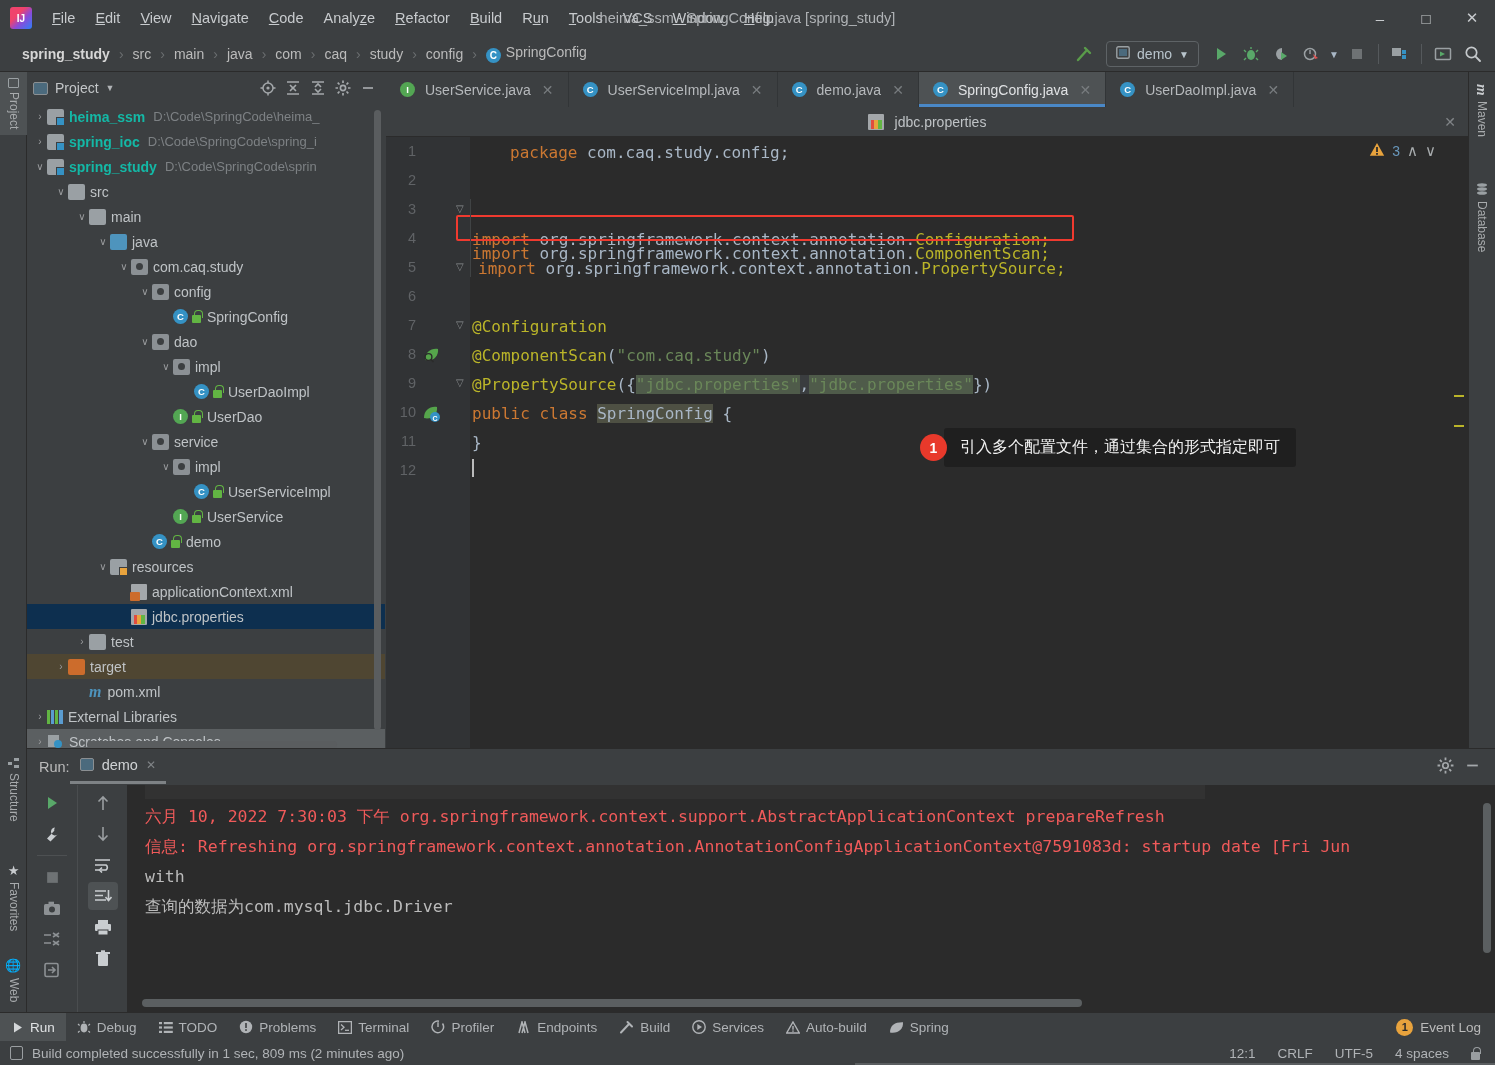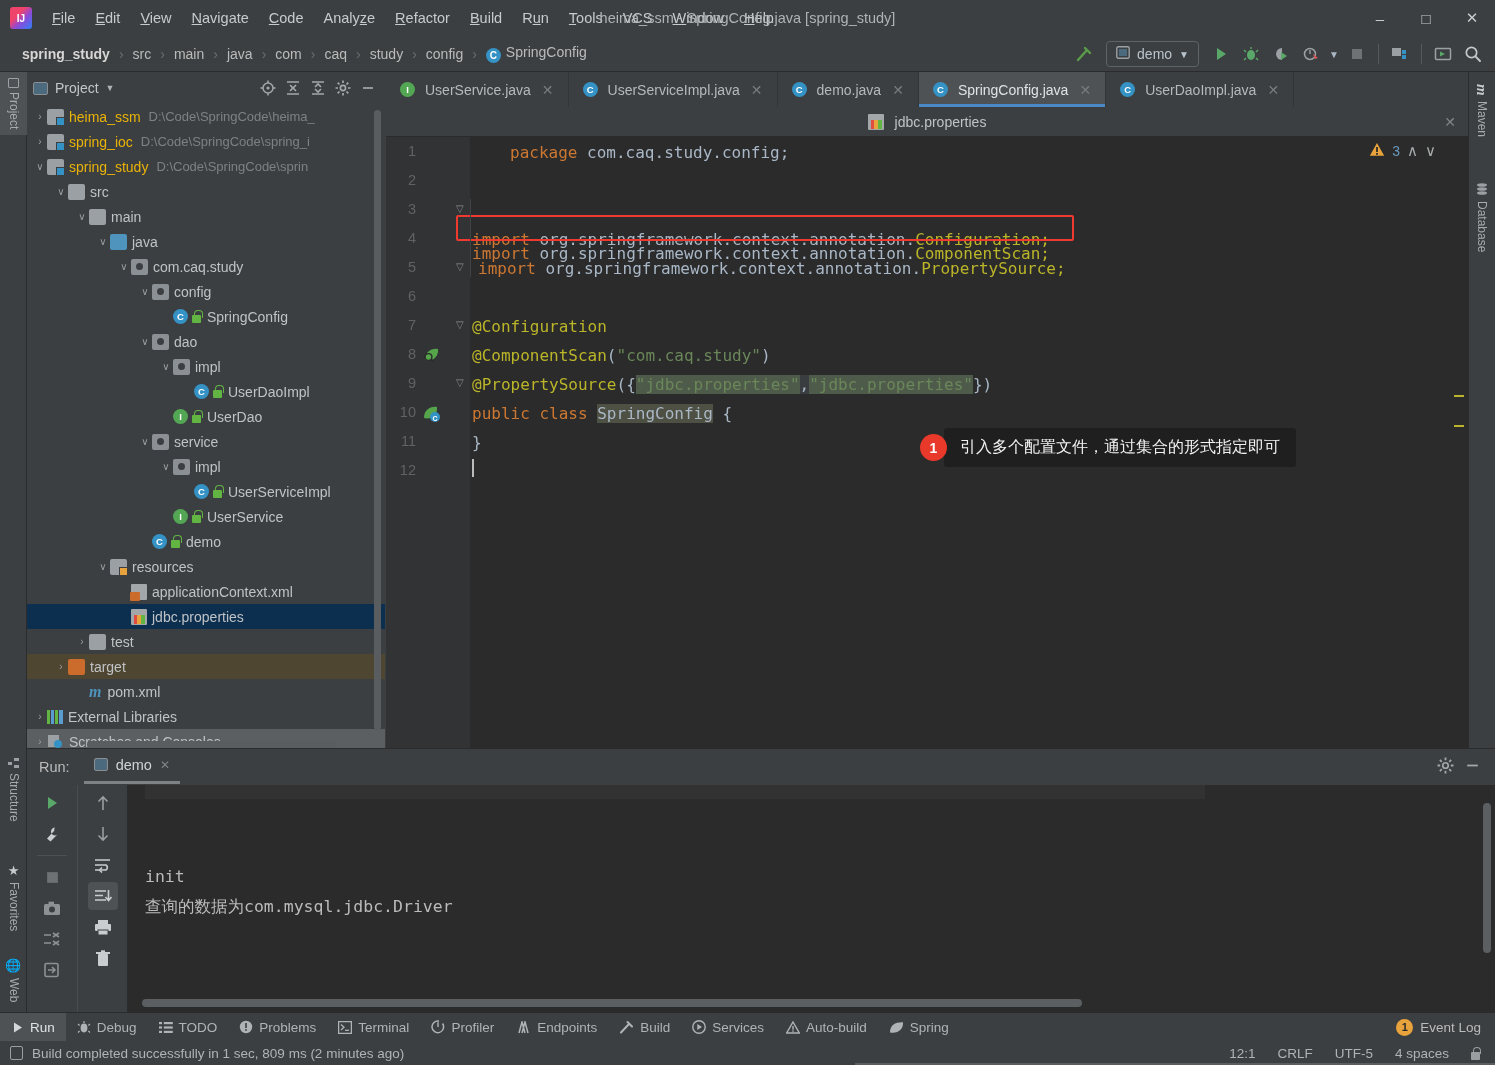--- a/index.html
+++ b/index.html
@@ -90,21 +90,21 @@
   #tree{
     position:absolute;left:0;top:32px;width:358px;height:644px;background:#3c3f41;
     overflow:hidden;font-size:14px;
   }
   .row{height:25px;display:flex;align-items:center;white-space:nowrap;padding-right:4px;}
   .row.sel{background:#0d2f4f;}
   .row.tgt{background:#4f4632;}
   .row.scr{background:#5b5f61;}
   .arrow{width:14px;text-align:center;color:#9a9c9e;font-size:10px;flex:none;}
   .nlabel{color:#bfc3c6;}
-  .nlabel.b{font-weight:normal;color:#eab308;}
+  .nlabel.b{font-weight:bold;color:#14b8a6;}
   .npath{color:#7d8184;margin-left:8px;font-size:13px;}
   .ico{width:17px;height:16px;margin-right:5px;flex:none;display:inline-block;position:relative;}
   .fold{background:#9aa0a4;border-radius:2px 2px 2px 2px;}
   .fold.blue{background:#4e94bd;}
   .fold.orange{background:#cc6c2c;}
   .fold.mod{background:#9aa0a4;}
   .fold.mod:after{content:"";position:absolute;right:-1px;bottom:-1px;width:7px;height:7px;background:#3592c4;border:1px solid #3c3f41;}
   .fold.res:after{content:"";position:absolute;right:-1px;bottom:-1px;width:7px;height:7px;background:#e8a33d;border:1px solid #3c3f41;}
   .pkg{background:#8b9094;border-radius:2px;}
   .pkg:after{content:"";position:absolute;left:5px;top:4px;width:7px;height:7px;border-radius:50%;background:#3c3f41;}
@@ -169,21 +169,21 @@
     font-size:14px;font-weight:bold;display:flex;align-items:center;justify-content:center;z-index:3;}
   #anno-box{background:#1f1f1f;color:#f2f2f2;font-size:16px;padding:9px 16px;border-radius:3px;
     margin-left:-3px;position:relative;white-space:nowrap;}
   #anno-box:before{content:"";position:absolute;left:-8px;top:12px;border-top:8px solid transparent;
     border-bottom:8px solid transparent;border-right:9px solid #1f1f1f;}
 
   
   #runpanel{position:absolute;left:27px;top:748px;width:1468px;height:264px;background:#3c3f41;
     border-top:1px solid #2b2b2b;}
   #run-head{height:36px;display:flex;align-items:center;padding-left:12px;}
-  #run-label{font-size:14.5px;color:#bbbbbb;margin-right:14px;}
+  #run-label{font-size:14.5px;color:#bbbbbb;}
   #run-tab{display:flex;align-items:center;gap:8px;font-size:14.5px;color:#d0d3d5;
     padding:6px 10px 8px 10px;border-bottom:3px solid #7e8285;}
   .rt-sq{width:14px;height:13px;border:1.6px solid #8b8f92;border-radius:2px;background:#4b6a7d;}
   #run-head-right{margin-left:auto;display:flex;align-items:center;gap:10px;padding-right:14px;}
   #run-side{position:absolute;left:0;top:36px;width:100px;height:228px;display:flex;}
   .runcol{width:50px;display:flex;flex-direction:column;align-items:center;padding-top:4px;gap:3px;}
   .runcol.second{border-left:1px solid #4a4d4f;}
   .rico{width:30px;height:28px;display:flex;align-items:center;justify-content:center;color:#a8acae;font-size:15px;}
   .rico.on{background:#4e5254;border-radius:4px;}
   .rdivider{width:30px;height:1px;background:#4d5052;margin:4px 0;}
@@ -780,21 +780,23 @@
             <rect x="6" y="0.3" width="4" height="2" fill="#c9cdd0"></rect>
           </svg>
       </div>
     </div>
   </div>
 
   <div id="console">
     <div id="console-top-fade"></div>
     <div id="console-hscroll"></div>
     <div id="console-vscroll"></div>
-      <div class="cl cwhite" style="top: 82px;">init</div>
+  <div class="cl cred" style="top: 22px;">六月 10, 2022 7:30:03 下午 org.springframework.context.support.AbstractApplicationContext prepareRefresh</div>
+      <div class="cl cred" style="top: 52px;">信息: Refreshing org.springframework.context.annotation.AnnotationConfigApplicationContext@7591083d: startup date [Fri Jun</div>
+      <div class="cl cwhite" style="top: 82px;">with</div>
       <div class="cl cwhite" style="top: 112px;">查询的数据为com.mysql.jdbc.Driver</div>
       <div class="cl cwhite" style="top: 142px;"></div>
     </div>
 </div>
 
 <div id="bottombar">
   <div class="btab active">
       <span style="display: flex;">
         <svg width="13" height="13" viewBox="0 0 13 13">
           <path d="M3 1.5 L11 6.5 L3 11.5 Z" fill="#d4d7d9"></path>

